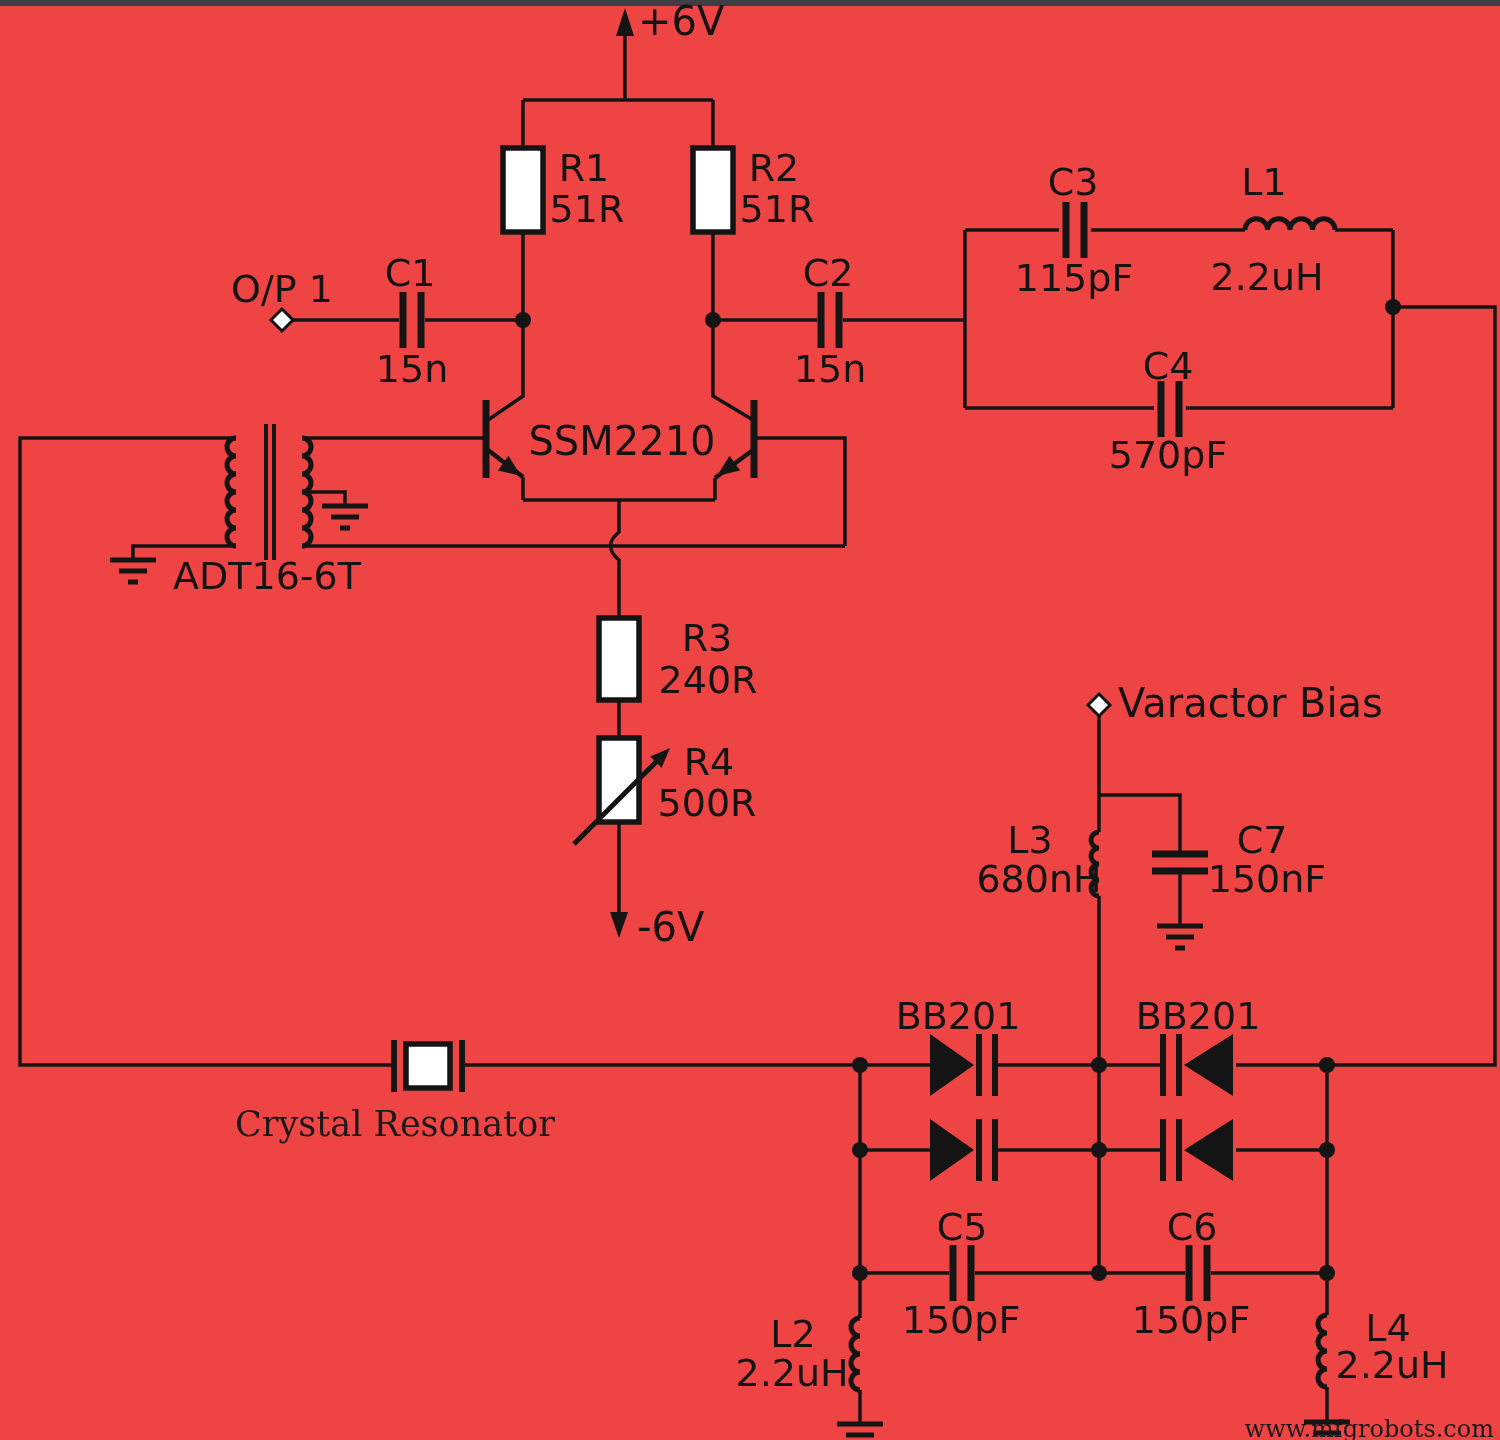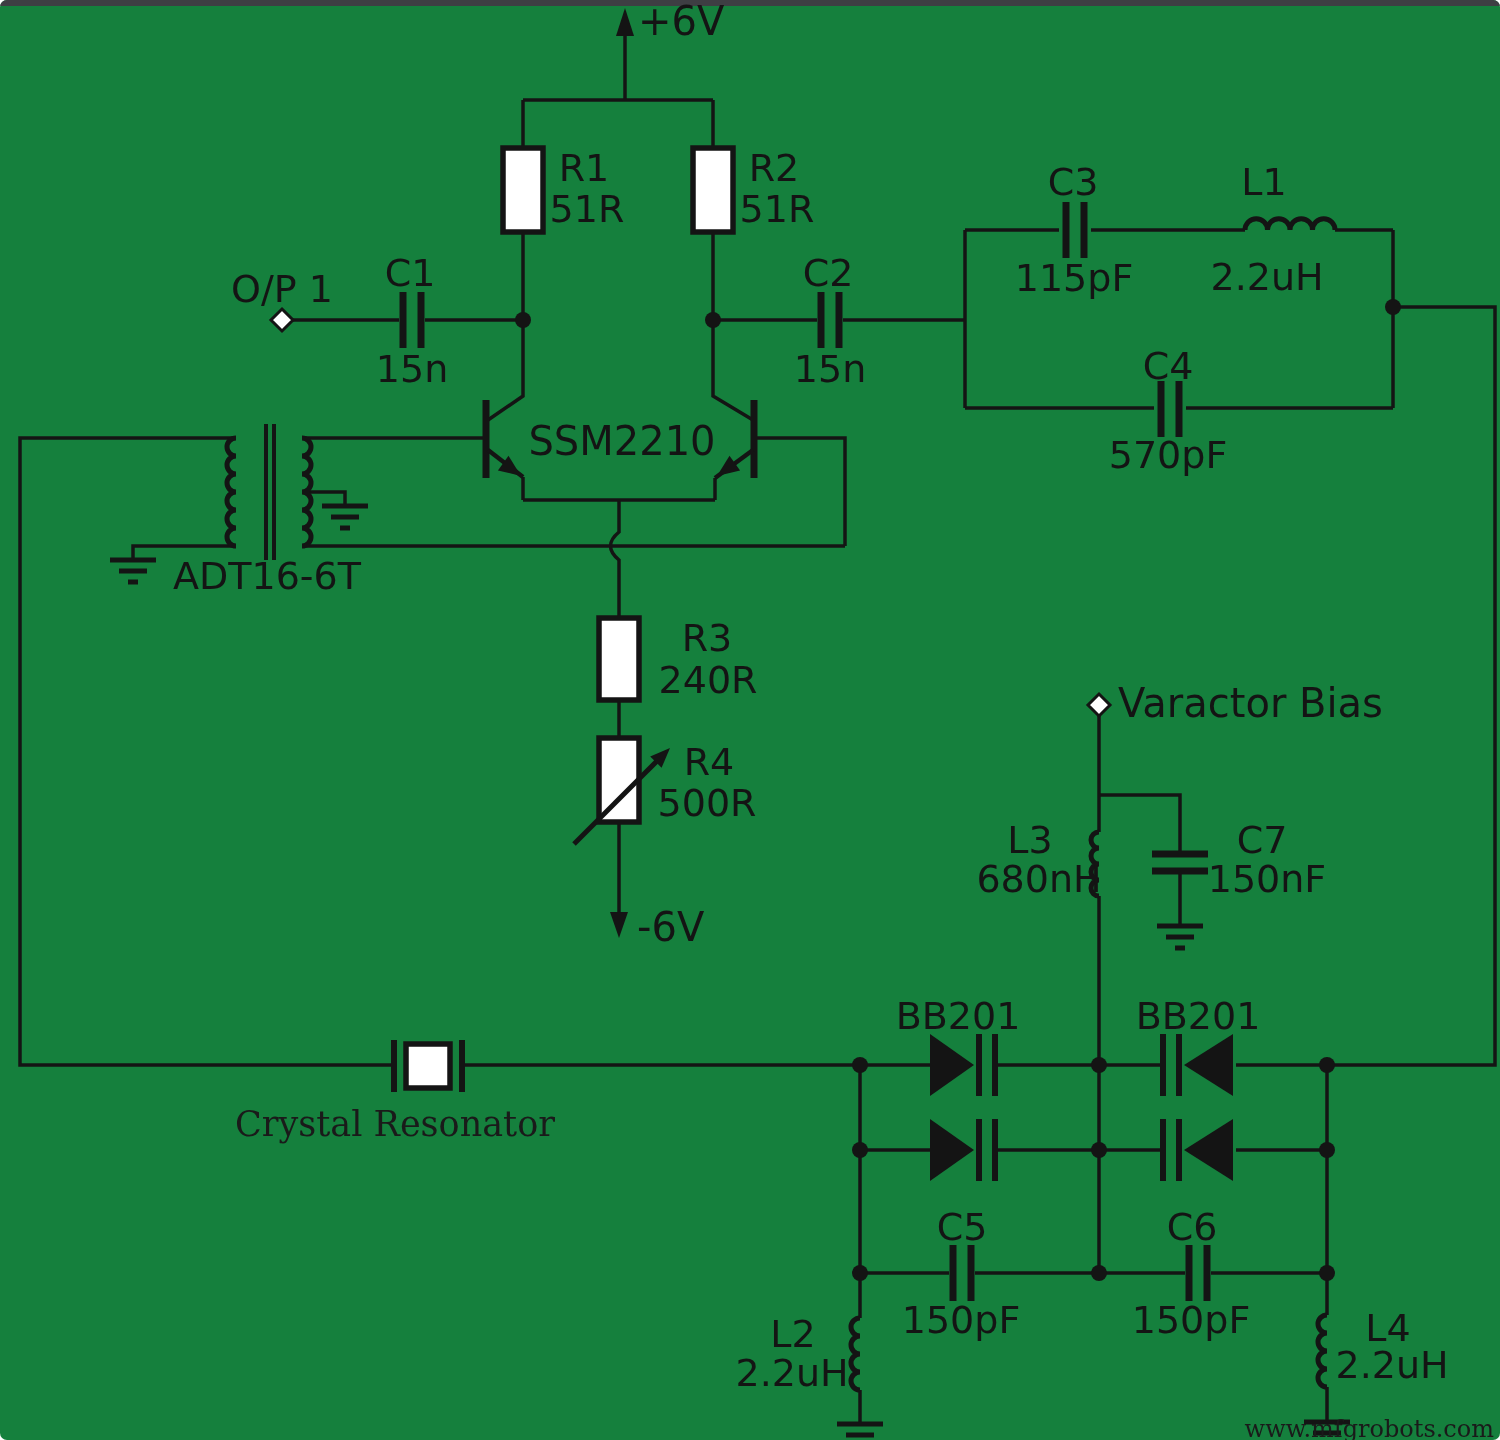--- a/index.html
+++ b/index.html
@@ -1,16 +1,16 @@
 <!DOCTYPE html>
 <html><head>
 <meta charset="utf-8">
 <style>
   html,body{margin:0;padding:0;background:#ffffff;}
-  .stage{width:1500px;height:1440px;position:relative;background:#15803d;overflow:hidden;border-radius:7px;}
+  .stage{width:1500px;height:1440px;position:relative;background:#ef4444;overflow:hidden;}
   svg{display:block;}
   .lbl{font-family:"DejaVu Sans","Liberation Sans",sans-serif;fill:#141414;}
   .lbl-serif{font-family:"DejaVu Serif","Liberation Serif",serif;fill:#1a1a1a;}
   .wire{stroke:#141414;stroke-width:3.5;fill:none;}
   .wire-thick{stroke:#141414;stroke-width:4.5;fill:none;}
   .plate{stroke:#141414;stroke-width:7;fill:none;}
   .plate6{stroke:#141414;stroke-width:6;fill:none;}
   .coil{stroke:#141414;stroke-width:5;fill:none;}
   .boxr{stroke:#141414;stroke-width:5.5;fill:#ffffff;}
   .bar7{stroke:#141414;stroke-width:7;fill:none;}

